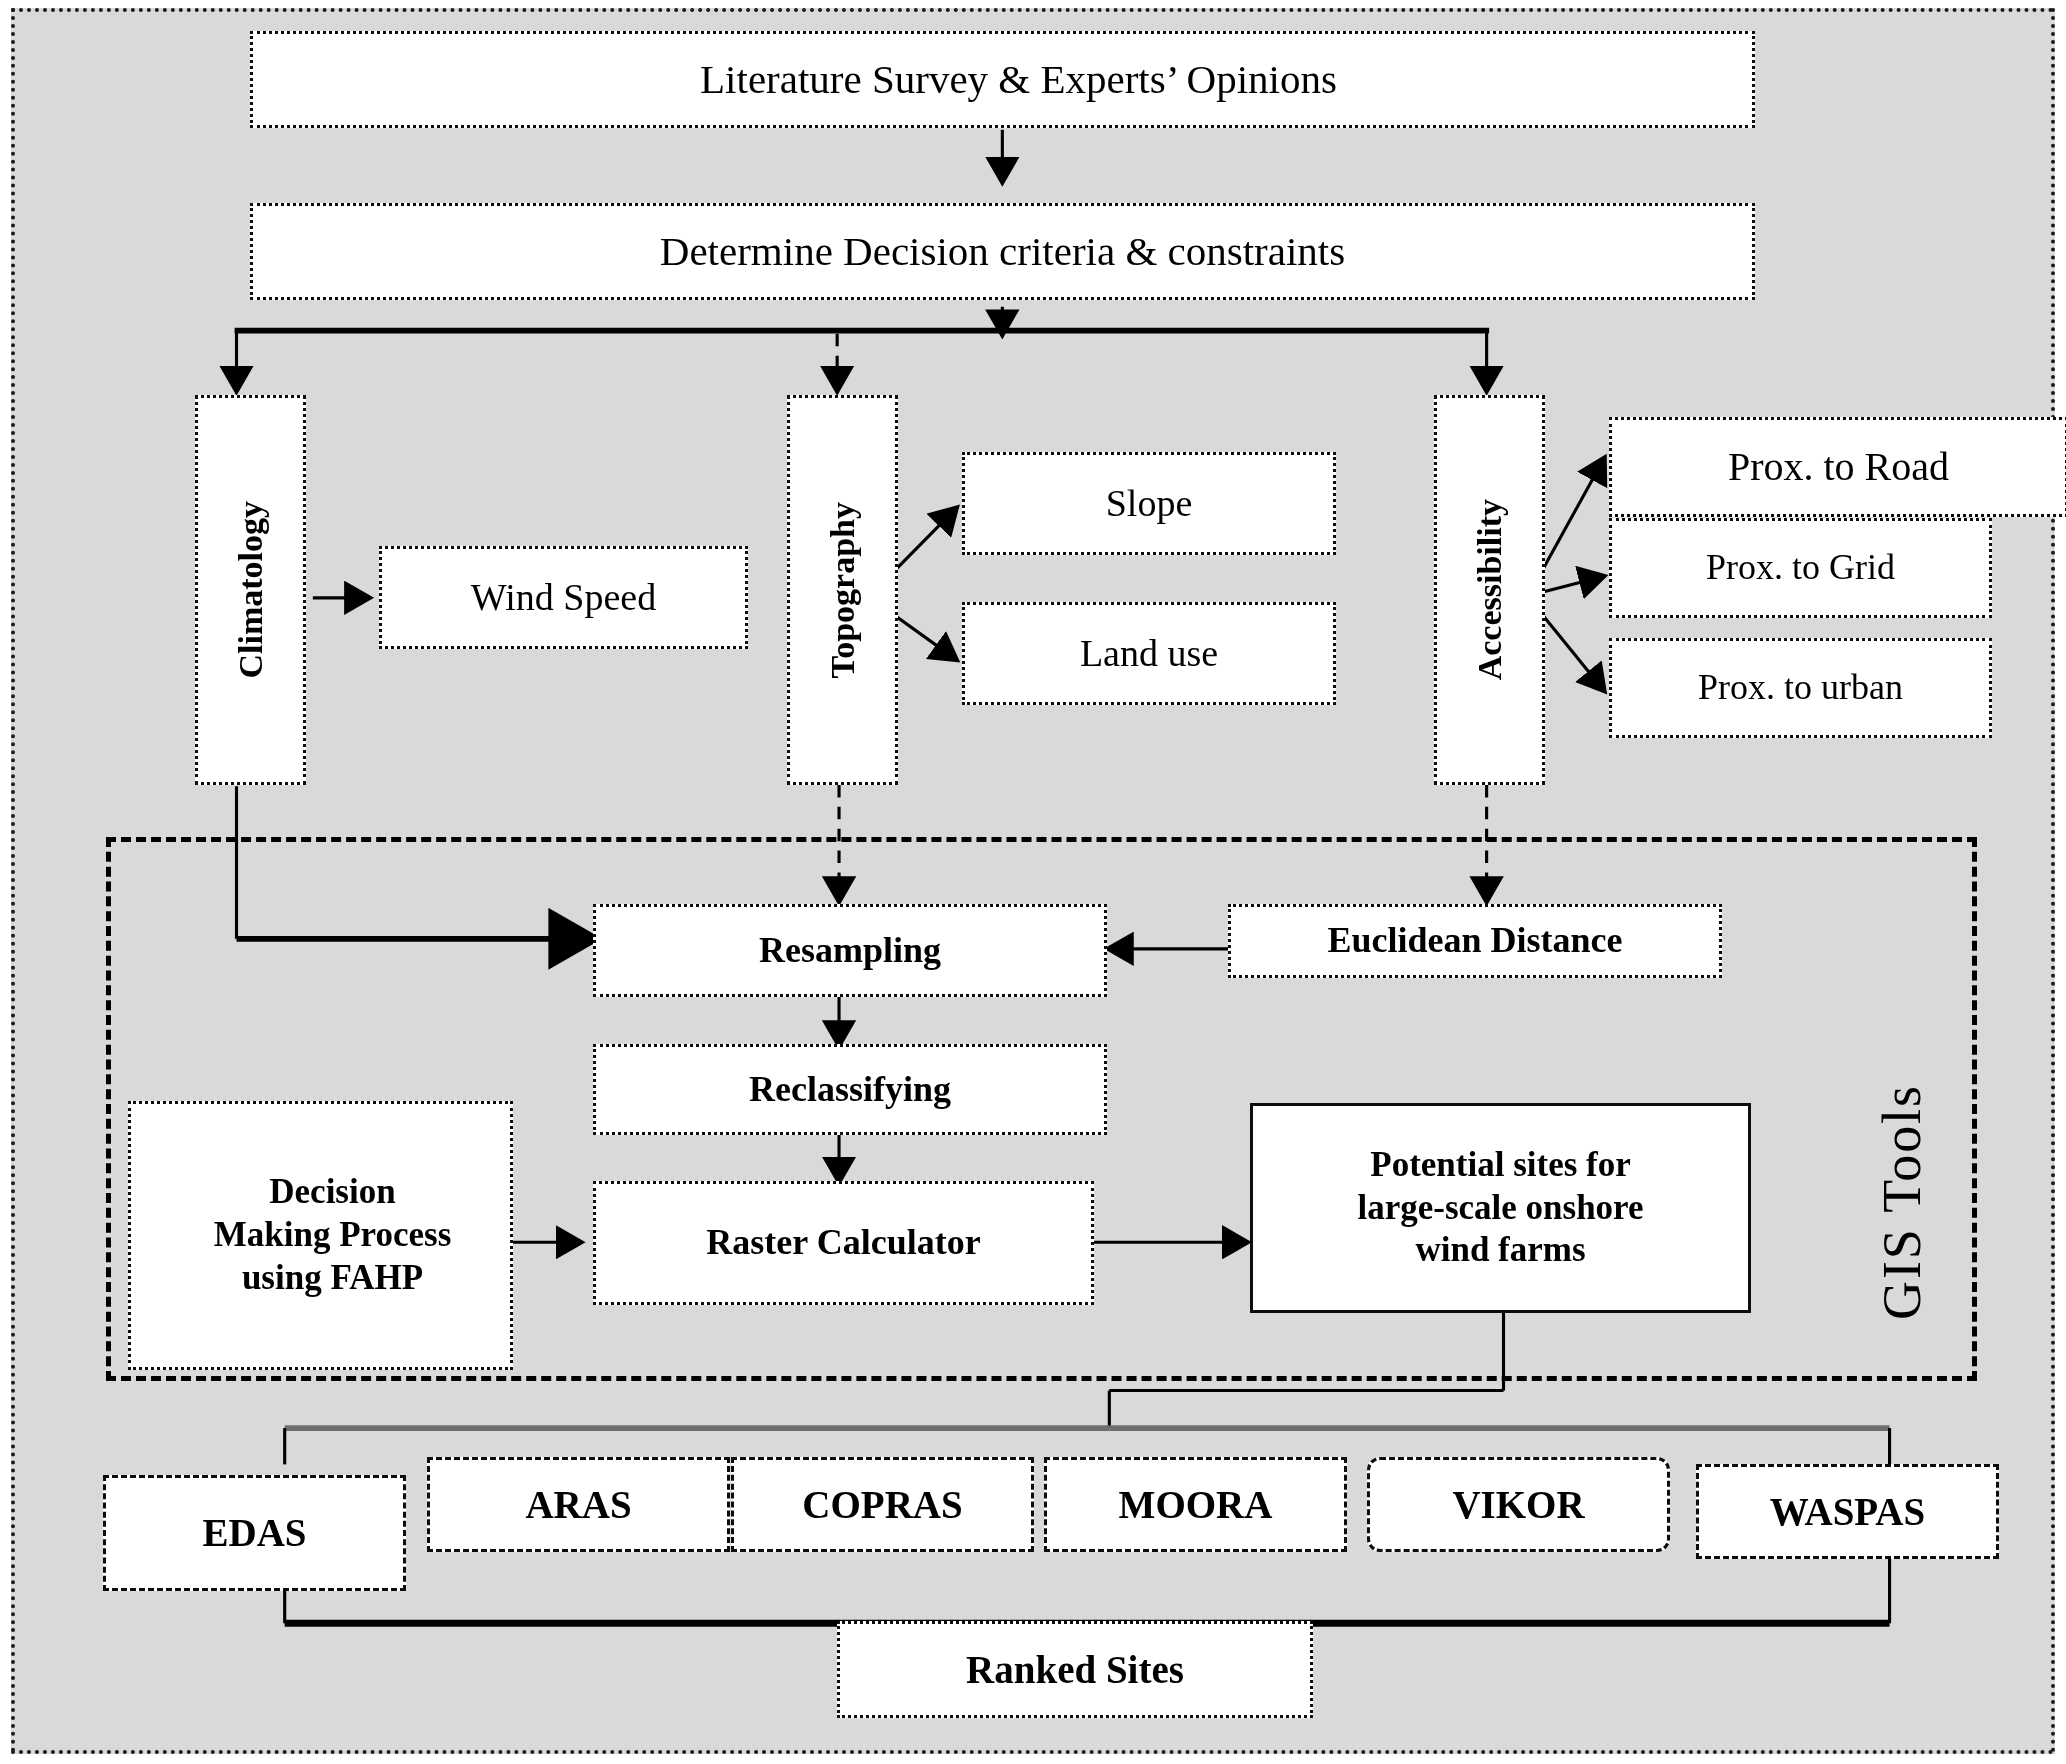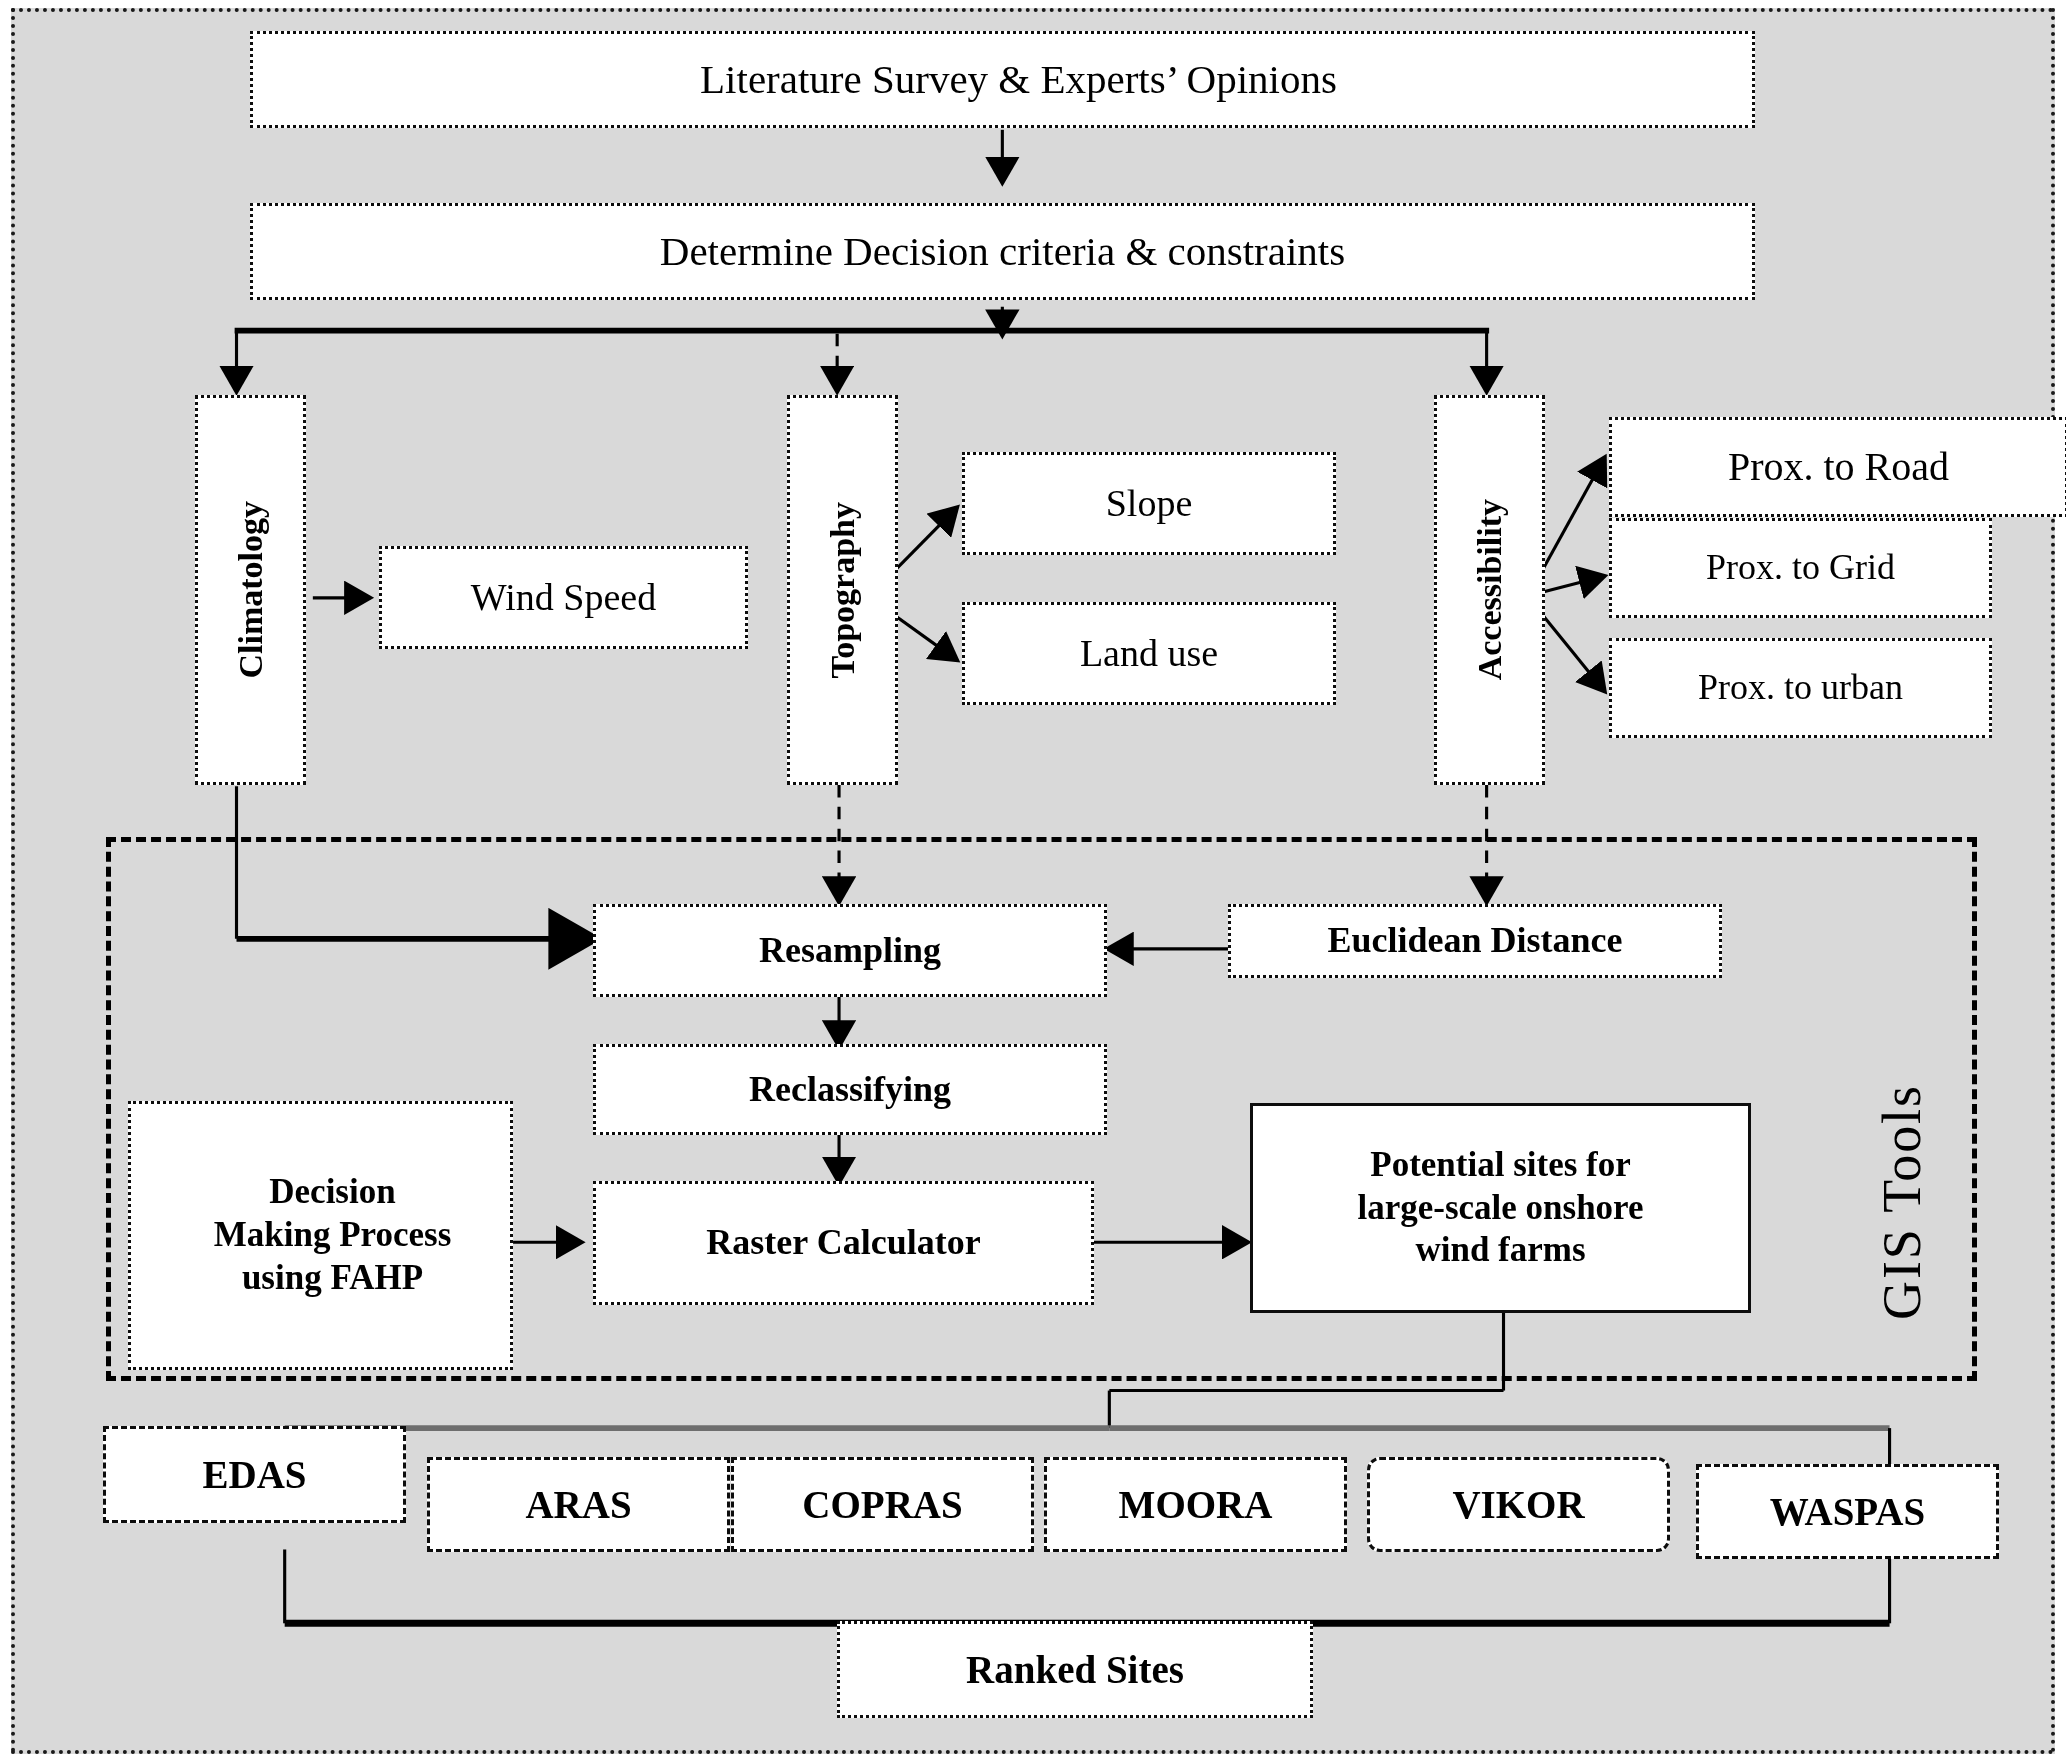--- a/index.html
+++ b/index.html
@@ -166,21 +166,21 @@
     <span>Making Process</span>
     <span>using FAHP</span>
   </div>
 
   <div class="node solid bold" style="left:1250px;top:1103px;width:501px;height:210px;font-size:35px;flex-direction:column;">
     <span>Potential sites for</span>
     <span>large-scale onshore</span>
     <span>wind farms</span>
   </div>
 
-  <div class="node dashed bold" style="left:103px;top:1426px;width:303px;height:97px;font-size:39px;">EDAS</div>
+  <div class="node dashed bold" style="left:103px;top:1475px;width:303px;height:116px;font-size:39px;">EDAS</div>
 
   <div class="node dashed bold" style="left:427px;top:1457px;width:303px;height:95px;font-size:39px;">ARAS</div>
 
   <div class="node dashed bold" style="left:731px;top:1457px;width:303px;height:95px;font-size:39px;">COPRAS</div>
 
   <div class="node dashed bold" style="left:1044px;top:1457px;width:303px;height:95px;font-size:39px;">MOORA</div>
 
   <div class="node dashed bold" style="left:1367px;top:1457px;width:303px;height:95px;font-size:39px;border-radius:13px;">VIKOR</div>
 
   <div class="node dashed bold" style="left:1696px;top:1464px;width:303px;height:95px;font-size:39px;">WASPAS</div>

